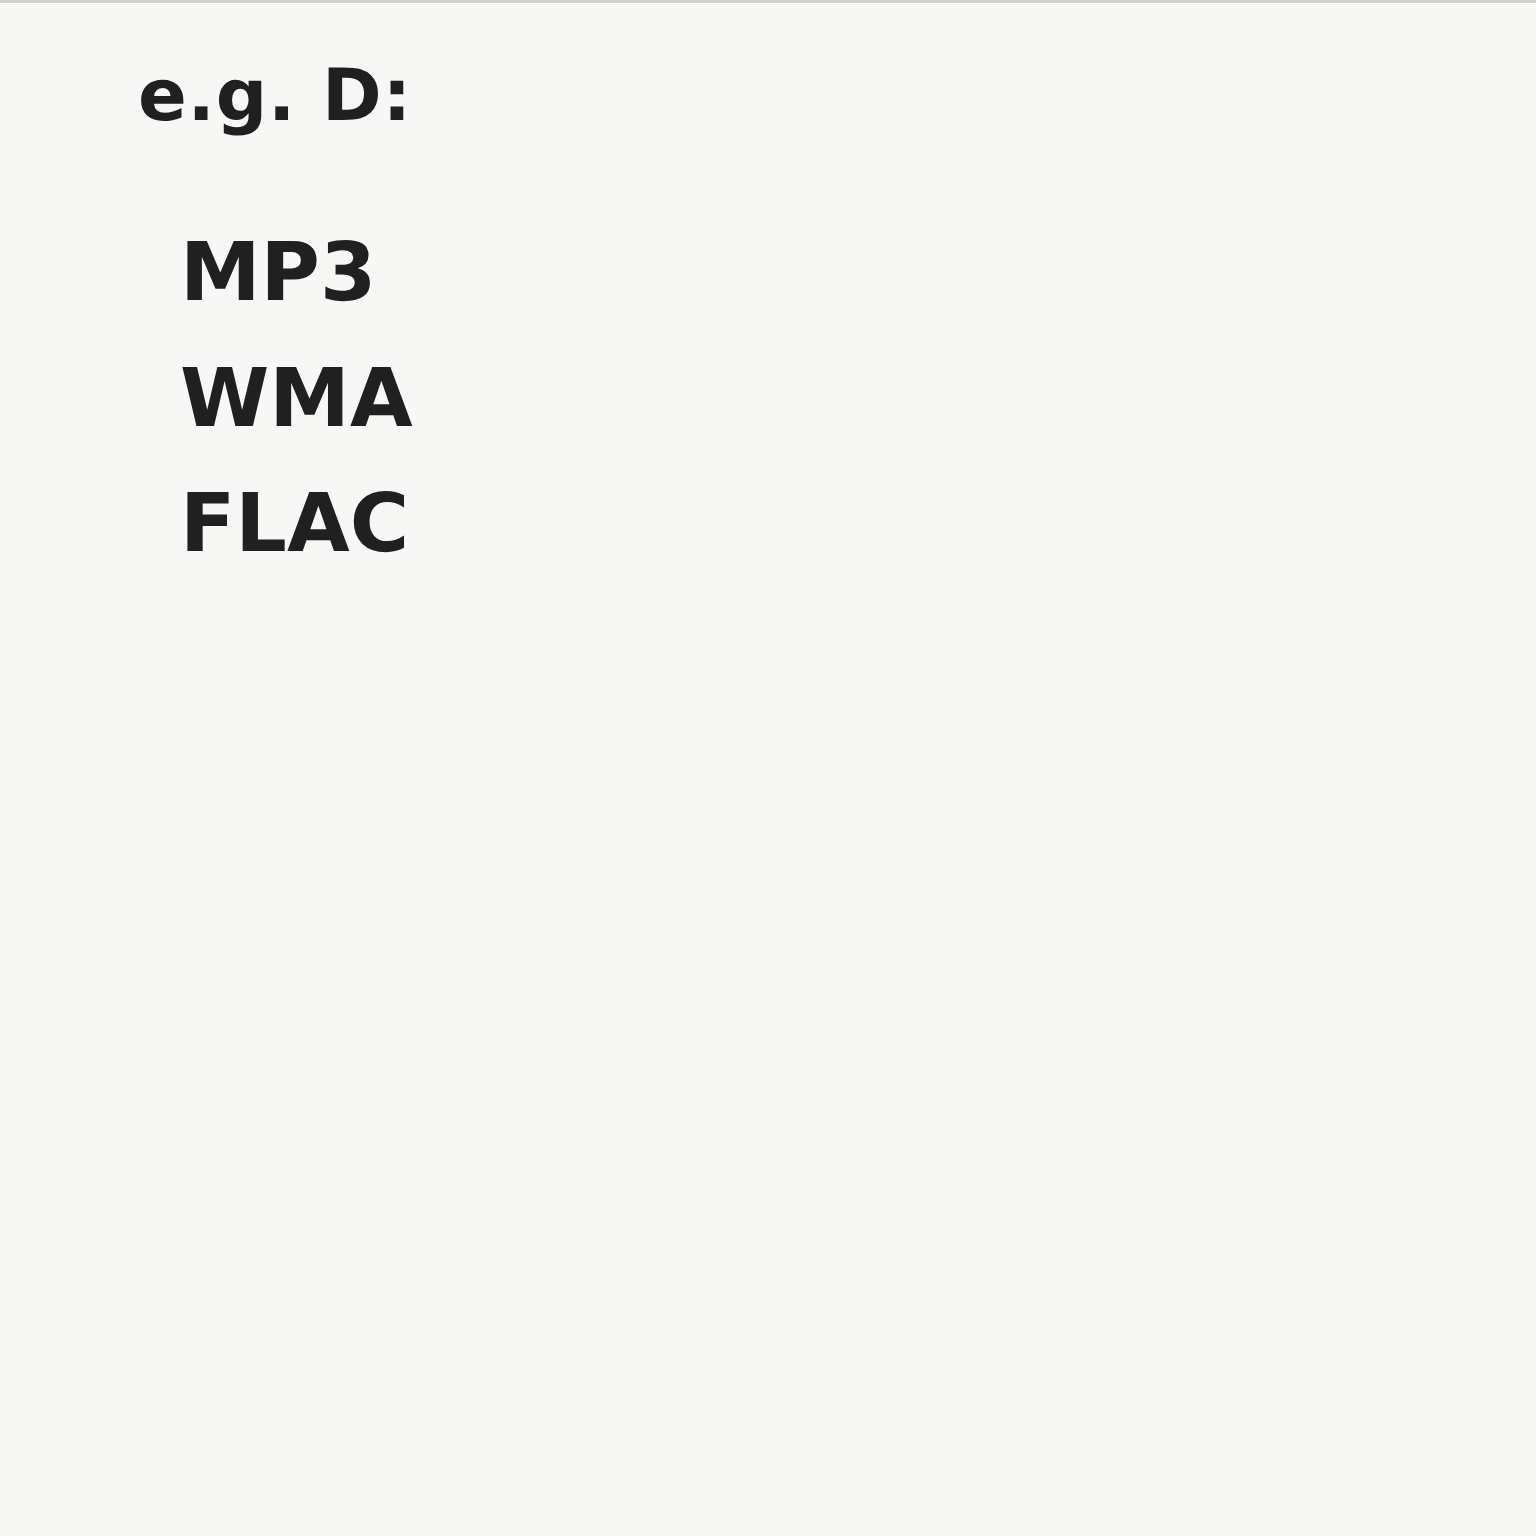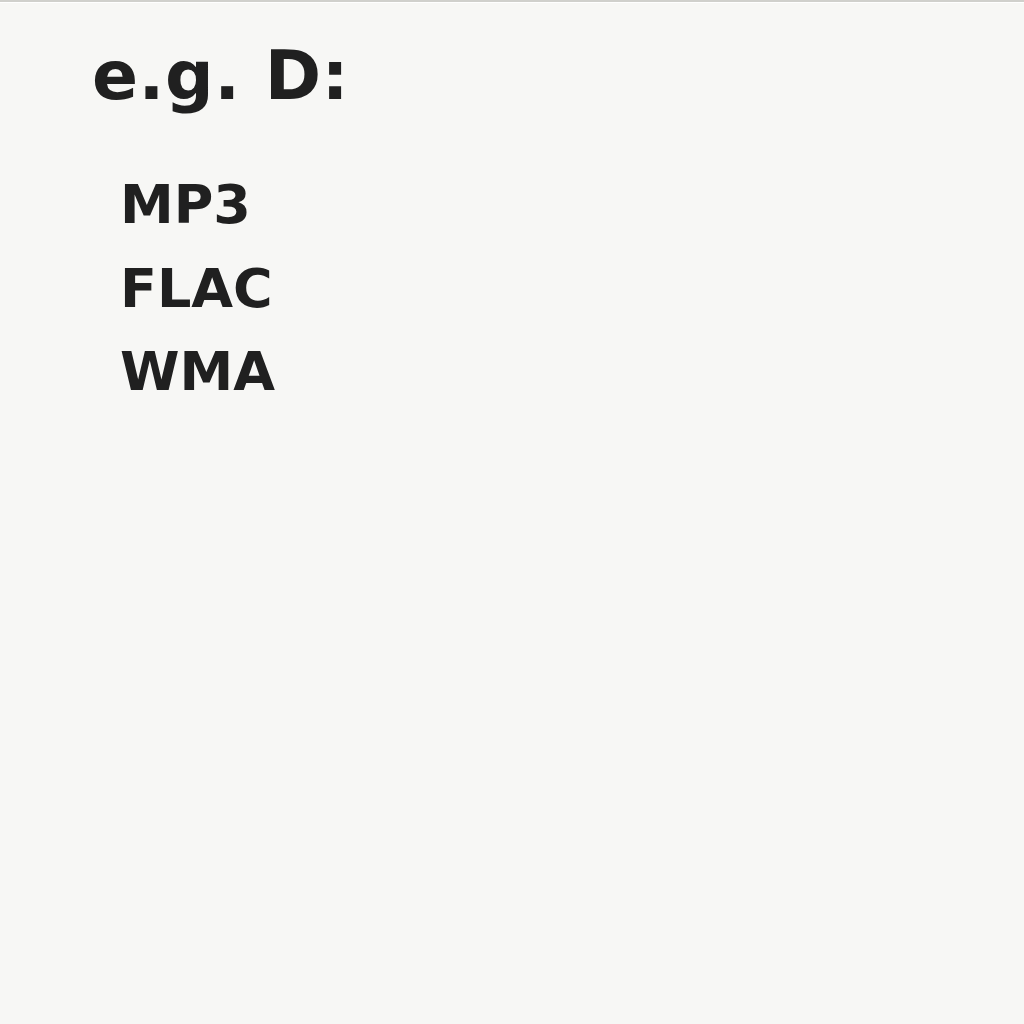--- a/index.html
+++ b/index.html
@@ -18,21 +18,21 @@
       height: 3px;
       background: #d0d0cc;
       border-bottom: 1px solid #ffffff;
     }
     .content {
       position: absolute;
       top: 36px;
       left: 92px;
     }
     .placeholder {
-      font-size: 68px;
+      font-size: 48px;
       font-weight: 700;
       letter-spacing: 0.5px;
       margin-bottom: 48px;
     }
     .option-list {
       list-style: none;
       margin-left: 28px;
     }
     .option-list li {
       font-size: 54px;
@@ -43,16 +43,16 @@
 </head>
 <body>
 
 <div class="top-divider"></div>
 
 <div class="content">
   <div class="placeholder">e.g. D:</div>
 
   <ul class="option-list">
     <li>MP3</li>
+    <li>WMA</li>
     <li>FLAC</li>
-    <li>WMA</li>
   </ul>
 </div>
 
 </body></html>

